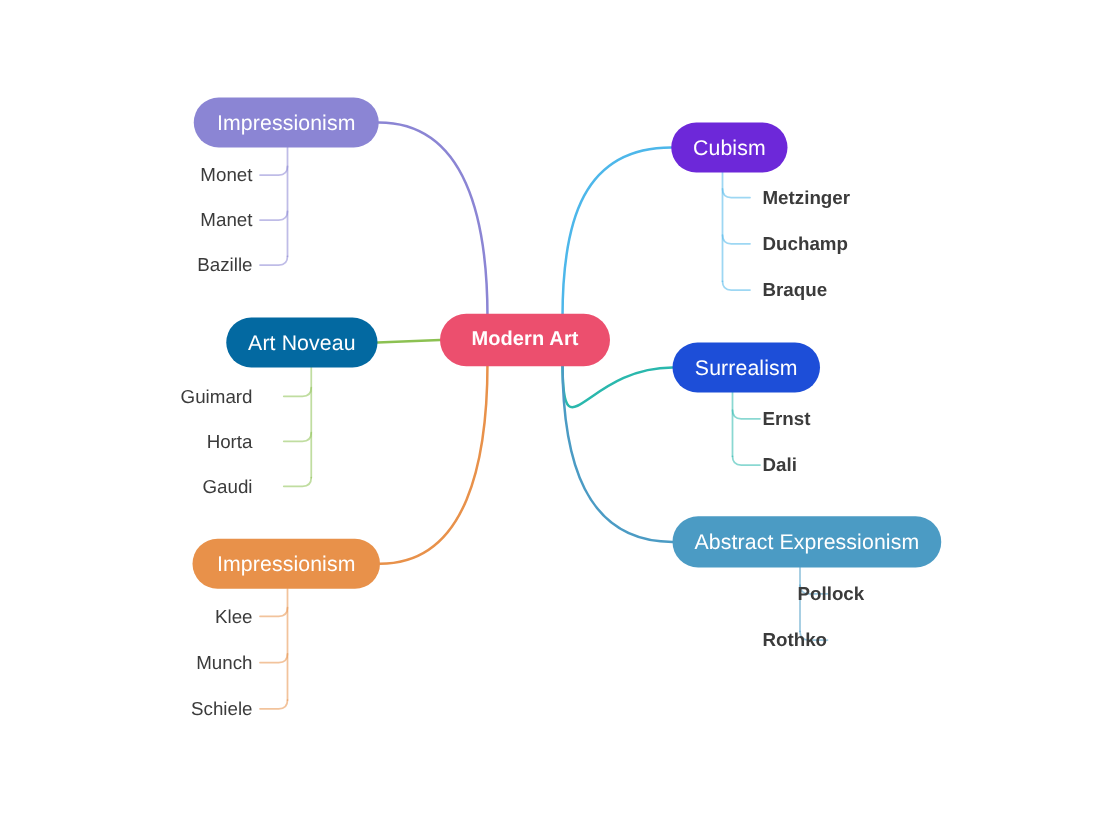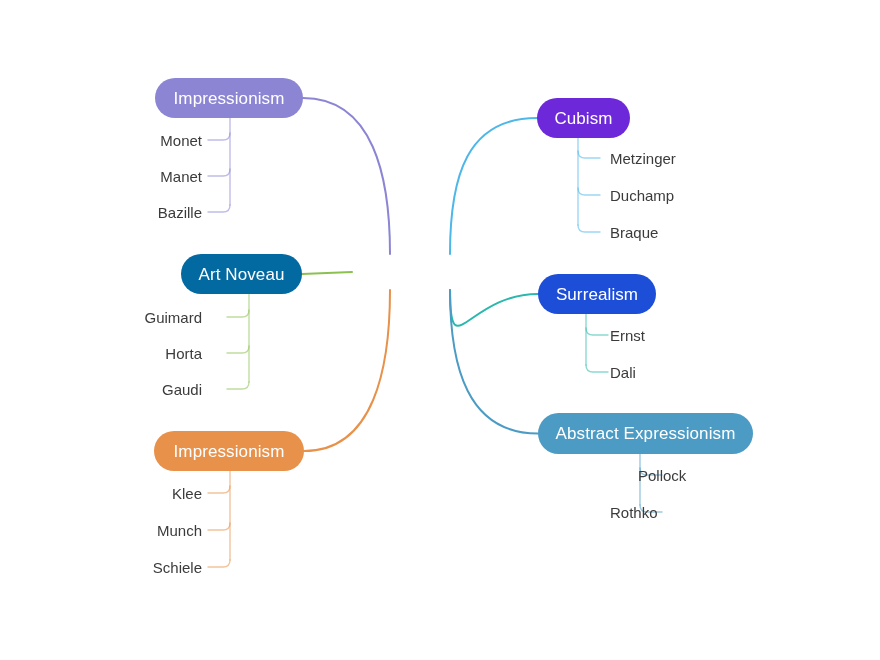--- a/index.html
+++ b/index.html
@@ -48,20 +48,21 @@
     color: #3b3b3b;
     white-space: nowrap;
     line-height: 1;
     z-index: 3;
   }
   .leaf.right-align {
     text-align: right;
   }
   .leaf.left-align {
     text-align: left;
+    font-weight: bold;
   }
 </style>
 </head>
 <body>
 
 <div id="canvas">
 
   <svg id="edges" viewBox="0 0 880 660" width="880" height="660" xmlns="http://www.w3.org/2000/svg">
       <path d="M 303 98 C 373 98, 390 176, 390 254" fill="none" stroke="#8b85d4" stroke-width="2" stroke-linecap="round"></path>
       <path d="M 230 118 L 230 205" fill="none" stroke="#8b85d4" stroke-width="1.4" stroke-linecap="round" opacity=".55"></path>
@@ -86,20 +87,23 @@
       <path d="M 538 294 C 468 294, 450 368, 450 290" fill="none" stroke="#2ab8ad" stroke-width="2" stroke-linecap="round"></path>
       <path d="M 586 314 L 586 365" fill="none" stroke="#2ab8ad" stroke-width="1.4" stroke-linecap="round" opacity=".55"></path>
       <path d="M 586 328 Q 586 335 593 335 L 608 335" fill="none" stroke="#2ab8ad" stroke-width="1.4" stroke-linecap="round" opacity=".55"></path>
       <path d="M 586 365 Q 586 372 593 372 L 608 372" fill="none" stroke="#2ab8ad" stroke-width="1.4" stroke-linecap="round" opacity=".55"></path>
       <path d="M 538 433.5 C 468 433.5, 450 368, 450 290" fill="none" stroke="#4b9bc4" stroke-width="2" stroke-linecap="round"></path>
       <path d="M 640 454 L 640 505" fill="none" stroke="#4b9bc4" stroke-width="1.4" stroke-linecap="round" opacity=".55"></path>
       <path d="M 640 468 Q 640 475 647 475 L 662 475" fill="none" stroke="#4b9bc4" stroke-width="1.4" stroke-linecap="round" opacity=".55"></path>
       <path d="M 640 505 Q 640 512 647 512 L 662 512" fill="none" stroke="#4b9bc4" stroke-width="1.4" stroke-linecap="round" opacity=".55"></path>
     </svg>
 
+  <div class="node root" id="root-node" style="left: 352px; top: 251px; width: 136px; height: 42px; background: rgb(236, 79, 110); color: rgb(255, 255, 255);">
+    <span class="node-label">Modern Art</span>
+  </div>
 
   <div id="nodes-layer">
       <div class="node" style="left: 155px; top: 78px; width: 148px; height: 40px; background: rgb(139, 133, 212);">
         <span class="node-label">Impressionism</span>
       </div>
       <div class="leaf right-align" style="color: rgb(59, 59, 59); top: 133px; right: 678px;">Monet</div>
       <div class="leaf right-align" style="color: rgb(59, 59, 59); top: 169px; right: 678px;">Manet</div>
       <div class="leaf right-align" style="color: rgb(59, 59, 59); top: 205px; right: 678px;">Bazille</div>
       <div class="node" style="left: 181px; top: 254px; width: 121px; height: 40px; background: #0369a1;">
         <span class="node-label">Art Noveau</span>

